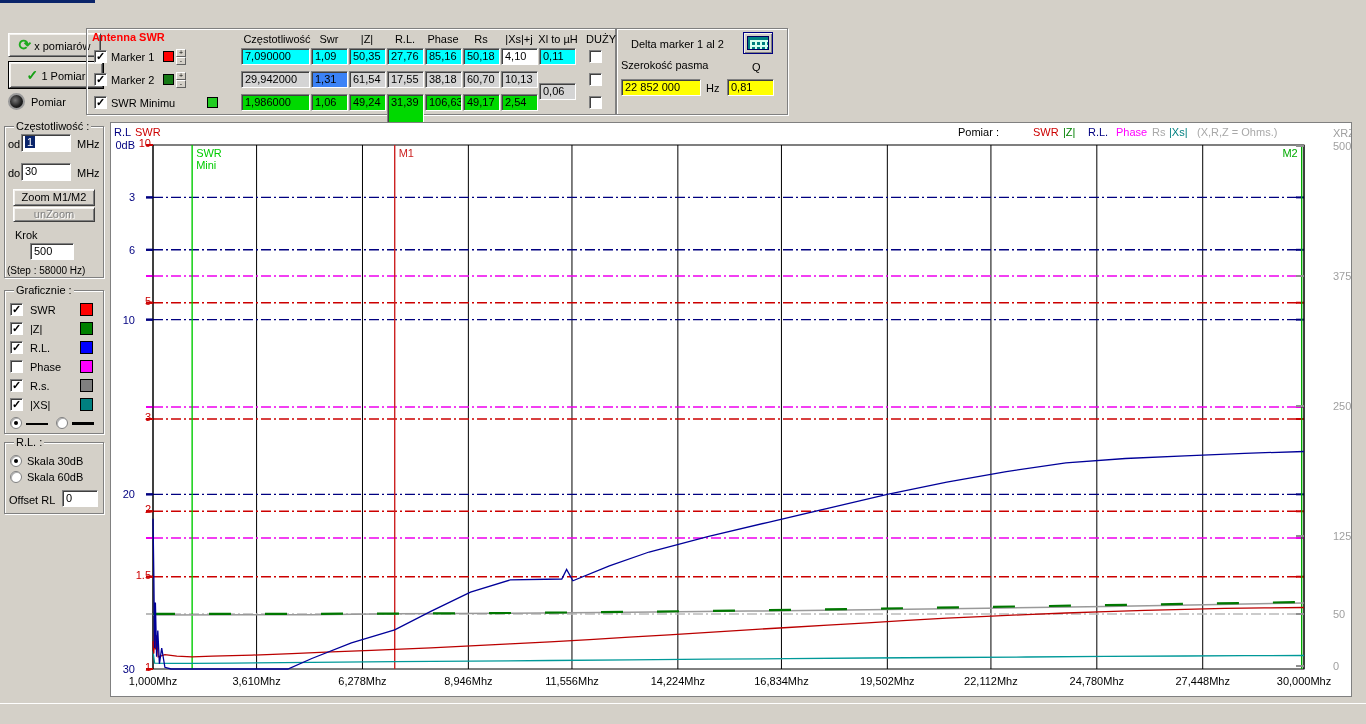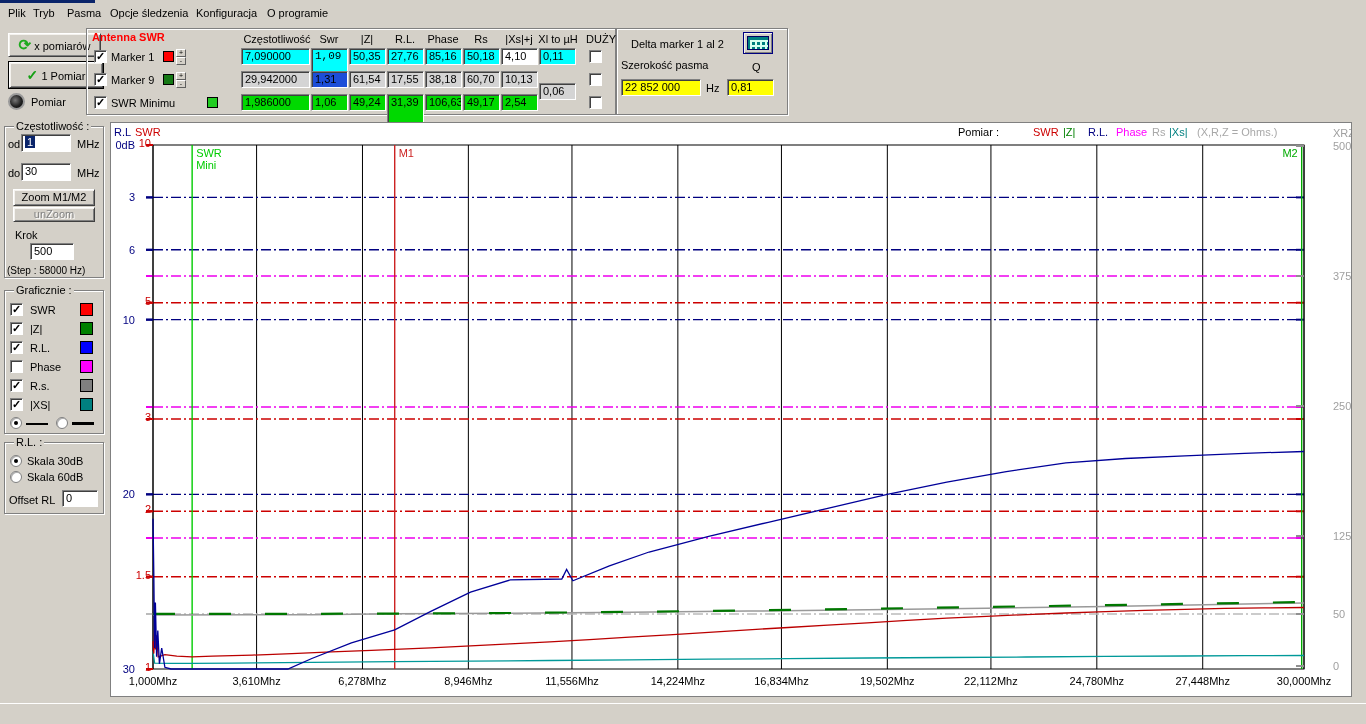--- a/index.html
+++ b/index.html
@@ -23,28 +23,20 @@
   .legend-item { position:absolute; top:3px; white-space:nowrap; }
   .lab { position:absolute; white-space:nowrap; }
 </style>
 </head>
 <body>
 
 <div id="app">
 
   <div class="abs" style="left:0;top:0;width:95px;height:3px;background:#0a246a;"></div>
 
-  <div class="menubar">
-    <span class="menuitem" style="left:4px;">Plik</span>
-    <span class="menuitem" style="left:29px;">Tryb</span>
-    <span class="menuitem" style="left:63px;">Pasma</span>
-    <span class="menuitem" style="left:106px;">Opcje śledzenia</span>
-    <span class="menuitem" style="left:192px;">Konfiguracja</span>
-    <span class="menuitem" style="left:263px;">O programie</span>
-  </div>
 
   <div class="btn" style="left:8px;top:33px;width:93px;height:24px;line-height:22px;">
     <span style="color:#1faa1f;font-weight:bold;font-size:15px;">⟳</span>
     <span>x pomiarów</span>
   </div>
   <div class="btn default" style="left:9px;top:62px;width:94px;height:26px;line-height:24px;">
     <span style="color:#15a015;font-weight:bold;font-size:14px;">✓</span>
     <span>1 Pomiar</span>
   </div>
   <div class="abs" style="left:8px;top:93px;width:17px;height:17px;border-radius:50%;background:radial-gradient(circle at 40% 40%, #777 0%, #222 55%, #000 100%);border:2px solid #9a9a9a;"></div>
@@ -62,36 +54,36 @@
   <span class="lab" style="left:519px;top:33px;transform:translateX(-50%);">|Xs|+j</span>
   <span class="lab" style="left:558px;top:33px;transform:translateX(-50%);">Xl to µH</span>
   <span class="lab" style="left:601px;top:33px;transform:translateX(-50%);">DUŻY</span>
 
   <div class="cb" style="left:94px;top:50px;">✓</div>
   <span class="lab" style="left:111px;top:51px;">Marker 1</span>
   <div class="sw" style="left:163px;top:51px;background:#ff0000;"></div>
   <div class="spin" style="left:176px;top:49px;">+</div>
   <div class="spin" style="left:176px;top:57px;">-</div>
   <div class="fld" style="left:241px;top:48px;width:69px;height:17px;background:#00ffff;">7,090000</div>
-  <div class="fld" style="left:311px;top:48px;width:37px;height:25px;background:#00ffff;font-family:Liberation Mono, monospace;">1,09</div>
+  <div class="fld" style="left:311px;top:48px;width:37px;height:17px;background:#00ffff;">1,09</div>
   <div class="fld" style="left:349px;top:48px;width:37px;height:17px;background:#00ffff;">50,35</div>
   <div class="fld" style="left:387px;top:48px;width:37px;height:17px;background:#00ffff;">27,76</div>
   <div class="fld" style="left:425px;top:48px;width:37px;height:17px;background:#00ffff;">85,16</div>
   <div class="fld" style="left:463px;top:48px;width:37px;height:17px;background:#00ffff;">50,18</div>
   <div class="fld" style="left:501px;top:48px;width:37px;height:17px;background:#ffffff;">4,10</div>
   <div class="fld" style="left:539px;top:48px;width:37px;height:17px;background:#00ffff;">0,11</div>
   <div class="cb" style="left:589px;top:50px;"></div>
 
   <div class="cb" style="left:94px;top:73px;">✓</div>
-  <span class="lab" style="left:111px;top:74px;">Marker 9</span>
+  <span class="lab" style="left:111px;top:74px;">Marker 2</span>
   <div class="sw" style="left:163px;top:74px;background:#157815;"></div>
   <div class="spin" style="left:176px;top:72px;">+</div>
   <div class="spin" style="left:176px;top:80px;">-</div>
   <div class="fld" style="left:241px;top:71px;width:69px;height:17px;background:#d4d4d4;">29,942000</div>
-  <div class="fld" style="left:311px;top:71px;width:37px;height:17px;background:#1d4ed8;">1,31</div>
+  <div class="fld" style="left:311px;top:71px;width:37px;height:17px;background:#3b82f6;">1,31</div>
   <div class="fld" style="left:349px;top:71px;width:37px;height:17px;background:#d4d4d4;">61,54</div>
   <div class="fld" style="left:387px;top:71px;width:37px;height:17px;background:#d4d4d4;">17,55</div>
   <div class="fld" style="left:425px;top:71px;width:37px;height:17px;background:#d4d4d4;">38,18</div>
   <div class="fld" style="left:463px;top:71px;width:37px;height:17px;background:#d4d4d4;">60,70</div>
   <div class="fld" style="left:501px;top:71px;width:37px;height:17px;background:#d4d4d4;">10,13</div>
   <div class="fld" style="left:539px;top:71px;width:37px;height:17px;background:#d4d4d4;margin-top:12px;">0,06</div>
   <div class="cb" style="left:589px;top:73px;"></div>
 
   <div class="cb" style="left:94px;top:96px;">✓</div>
   <span class="lab" style="left:111px;top:97px;">SWR Minimu</span>

